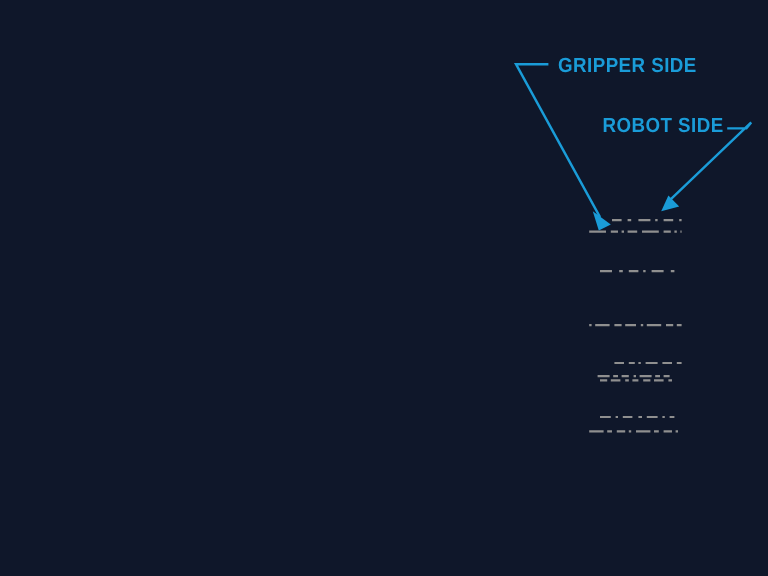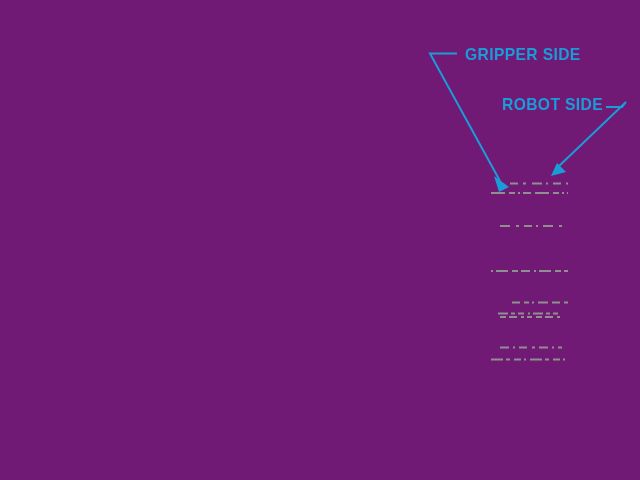--- a/index.html
+++ b/index.html
@@ -37,21 +37,21 @@
     top: 46px;
   }
   #label-robot-side {
     left: 502px;
     top: 96px;
   }
 </style>
 </head>
 <body>
 
-<div id="canvas" style="background: #701a75;">
+<div id="canvas" style="background: #0f172a;">
 
   <svg id="diagram-svg" viewBox="0 0 640 480" xmlns="http://www.w3.org/2000/svg">
     <g id="hidden-lines-group">
         <line x1="510" y1="183.5" x2="568" y2="183.5" stroke="#8F8F8F" stroke-width="1.8" stroke-dasharray="8 5 3 6 10 4 2 5"></line>
         <line x1="491" y1="193" x2="568" y2="193" stroke="#8F8F8F" stroke-width="1.8" stroke-dasharray="14 4 6 3 2 3 8 4"></line>
         <line x1="500" y1="226" x2="563" y2="226" stroke="#8F8F8F" stroke-width="1.8" stroke-dasharray="10 6 3 5 8 4 2 5"></line>
         <line x1="491" y1="271" x2="568" y2="271" stroke="#8F8F8F" stroke-width="1.8" stroke-dasharray="2 3 12 4 6 3 9 4"></line>
         <line x1="512" y1="302.5" x2="568" y2="302.5" stroke="#8F8F8F" stroke-width="1.8" stroke-dasharray="8 4 5 3 2 4 10 4"></line>
         <line x1="498" y1="313.5" x2="558" y2="313.5" stroke="#8F8F8F" stroke-width="1.8" stroke-dasharray="10 3 4 3 6 4 2 3"></line>
         <line x1="500" y1="317" x2="562" y2="317" stroke="#8F8F8F" stroke-width="1.8" stroke-dasharray="6 3 8 4 3 3 5 4"></line>

